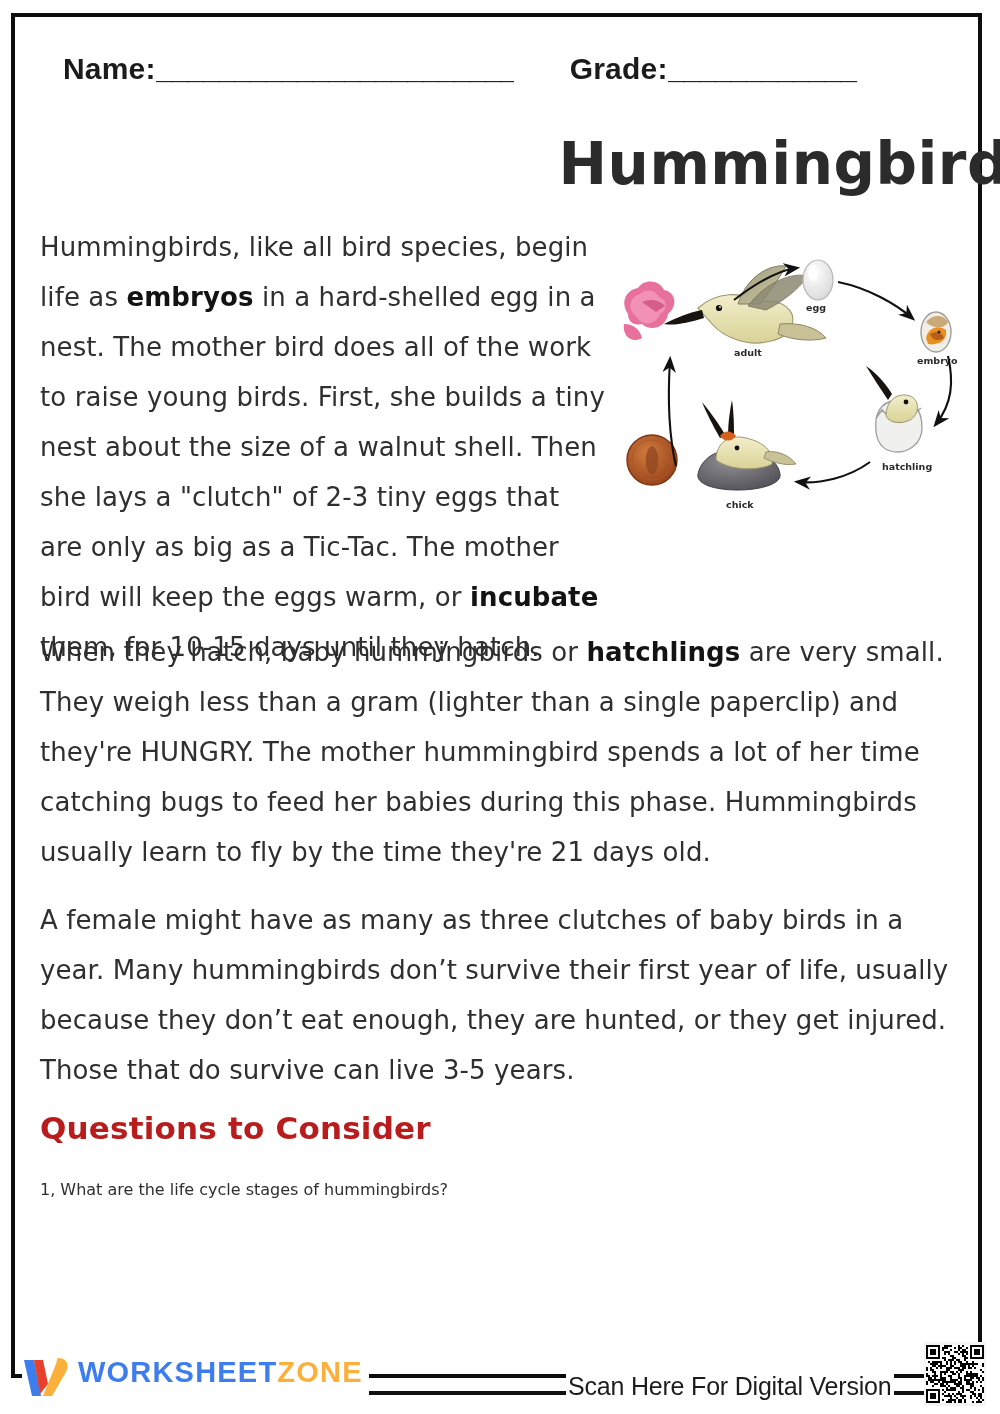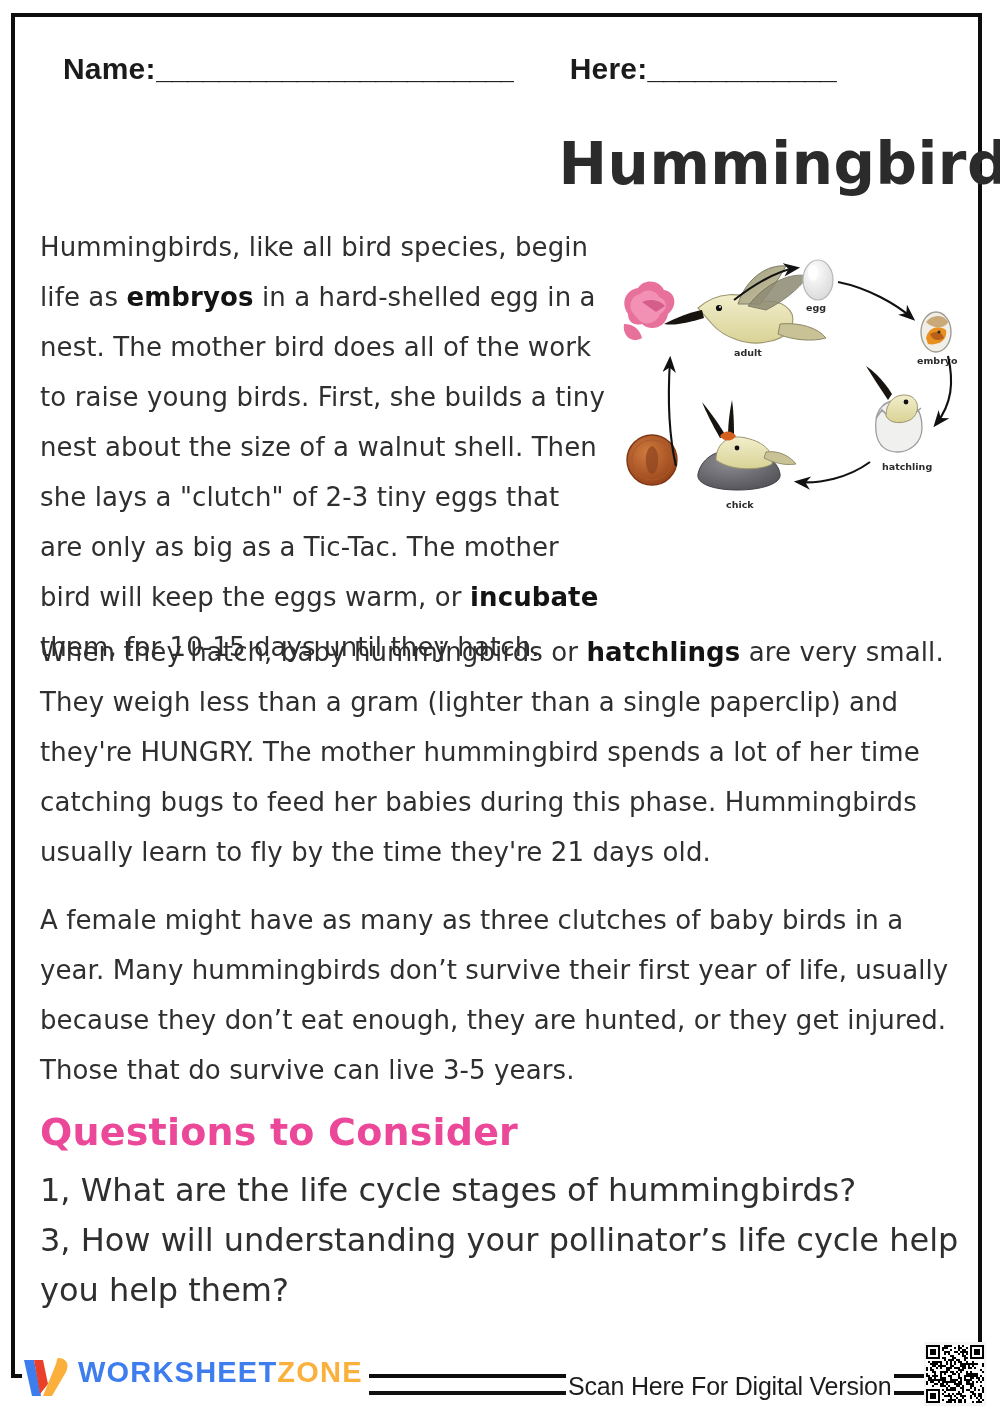--- a/index.html
+++ b/index.html
@@ -100,31 +100,31 @@
     left: 620px; top: 252px;
     width: 355px; height: 265px;
   }
   #lifecycle-figure svg { display: block; }
 
   
   #questions-heading {
     position: absolute;
     left: 40px; top: 1110px;
     font-family: "DejaVu Sans", sans-serif;
-    font-size: 38px;
+    font-size: 31px;
     font-weight: 700;
-    color: #ec4899;
+    color: #b91c1c;
     letter-spacing: 0.2px;
   }
   #questions-list {
     position: absolute;
     left: 40px; top: 1165px;
     width: 920px;
     font-family: "DejaVu Sans", sans-serif;
-    font-size: 32px;
+    font-size: 16px;
     line-height: 50px;
     color: #2f2f2f;
   }
   .question { display: block; }
 
   
   #footer-rule {
     position: absolute;
     left: 42px; top: 1391px;
     width: 900px; height: 4px;
@@ -178,21 +178,21 @@
 <div id="page">
 
   <div id="page-border"></div>
 
   <div id="header-row">
     <div class="field" id="name-field">
       <span class="field-label">Name:</span>
       <span class="field-rule" id="name-rule">______________________________</span>
     </div>
     <div class="field" id="grade-field">
-      <span class="field-label">Here:</span>
+      <span class="field-label">Grade:</span>
       <span class="field-rule" id="grade-rule">____________</span>
     </div>
   </div>
 
   <div id="worksheet-title">Hummingbirds</div>
 
   <div class="para" id="para-1"><span>Hummingbirds, like all bird species, begin life as </span><b>embryos</b><span> in a hard-shelled egg in a nest. The mother bird does all of the work to raise young birds. First, she builds a tiny nest about the size of a walnut shell. Then she lays a "clutch" of 2-3 tiny eggs that are only as big as a Tic-Tac. The mother bird will keep the eggs warm, or </span><b>incubate</b><span> them, for 10-15 days until they hatch.</span></div>
   <div class="para" id="para-2"><span>When they hatch, baby hummingbirds or </span><b>hatchlings</b><span> are very small. They weigh less than a gram (lighter than a single paperclip) and they're HUNGRY. The mother hummingbird spends a lot of her time catching bugs to feed her babies during this phase. Hummingbirds usually learn to fly by the time they're 21 days old.</span></div>
   <div class="para" id="para-3"><span>A female might have as many as three clutches of baby birds in a year. Many hummingbirds don’t survive their first year of life, usually because they don’t eat enough, they are hunted, or they get injured. Those that do survive can live 3-5 years.</span></div>
 
@@ -289,21 +289,20 @@
         <path d="M328,104 C334,130 332,152 316,172" marker-end="url(#arrowhead)"></path>
         <path d="M250,210 C228,226 200,232 178,230" marker-end="url(#arrowhead)"></path>
         <path d="M56,214 C48,180 48,140 50,108" marker-end="url(#arrowhead)"></path>
       </g>
     </svg>
   </div>
 
   <div id="questions-heading">Questions to Consider</div>
   <div id="questions-list">
       <div class="question">1, What are the life cycle stages of hummingbirds?</div>
-      <div class="question">3, How will understanding your pollinator’s life cycle help you help them?</div>
     </div>
 
   <div id="footer-rule"></div>
 
   <div id="brand-logo">
     <svg id="brand-mark" viewBox="0 0 52 44" xmlns="http://www.w3.org/2000/svg">
       <path d="M2,4 L12,4 L19,40 L10,40 Z" fill="#3d7dee"></path>
       <path d="M12,4 L21,4 L26,28 L18,38 Z" fill="#e8402a"></path>
       <path d="M36,2 C44,2 48,8 44,16 L30,40 L21,40 L34,8 C35,4 35,2 36,2 Z" fill="#fbb03b"></path>
     </svg>

